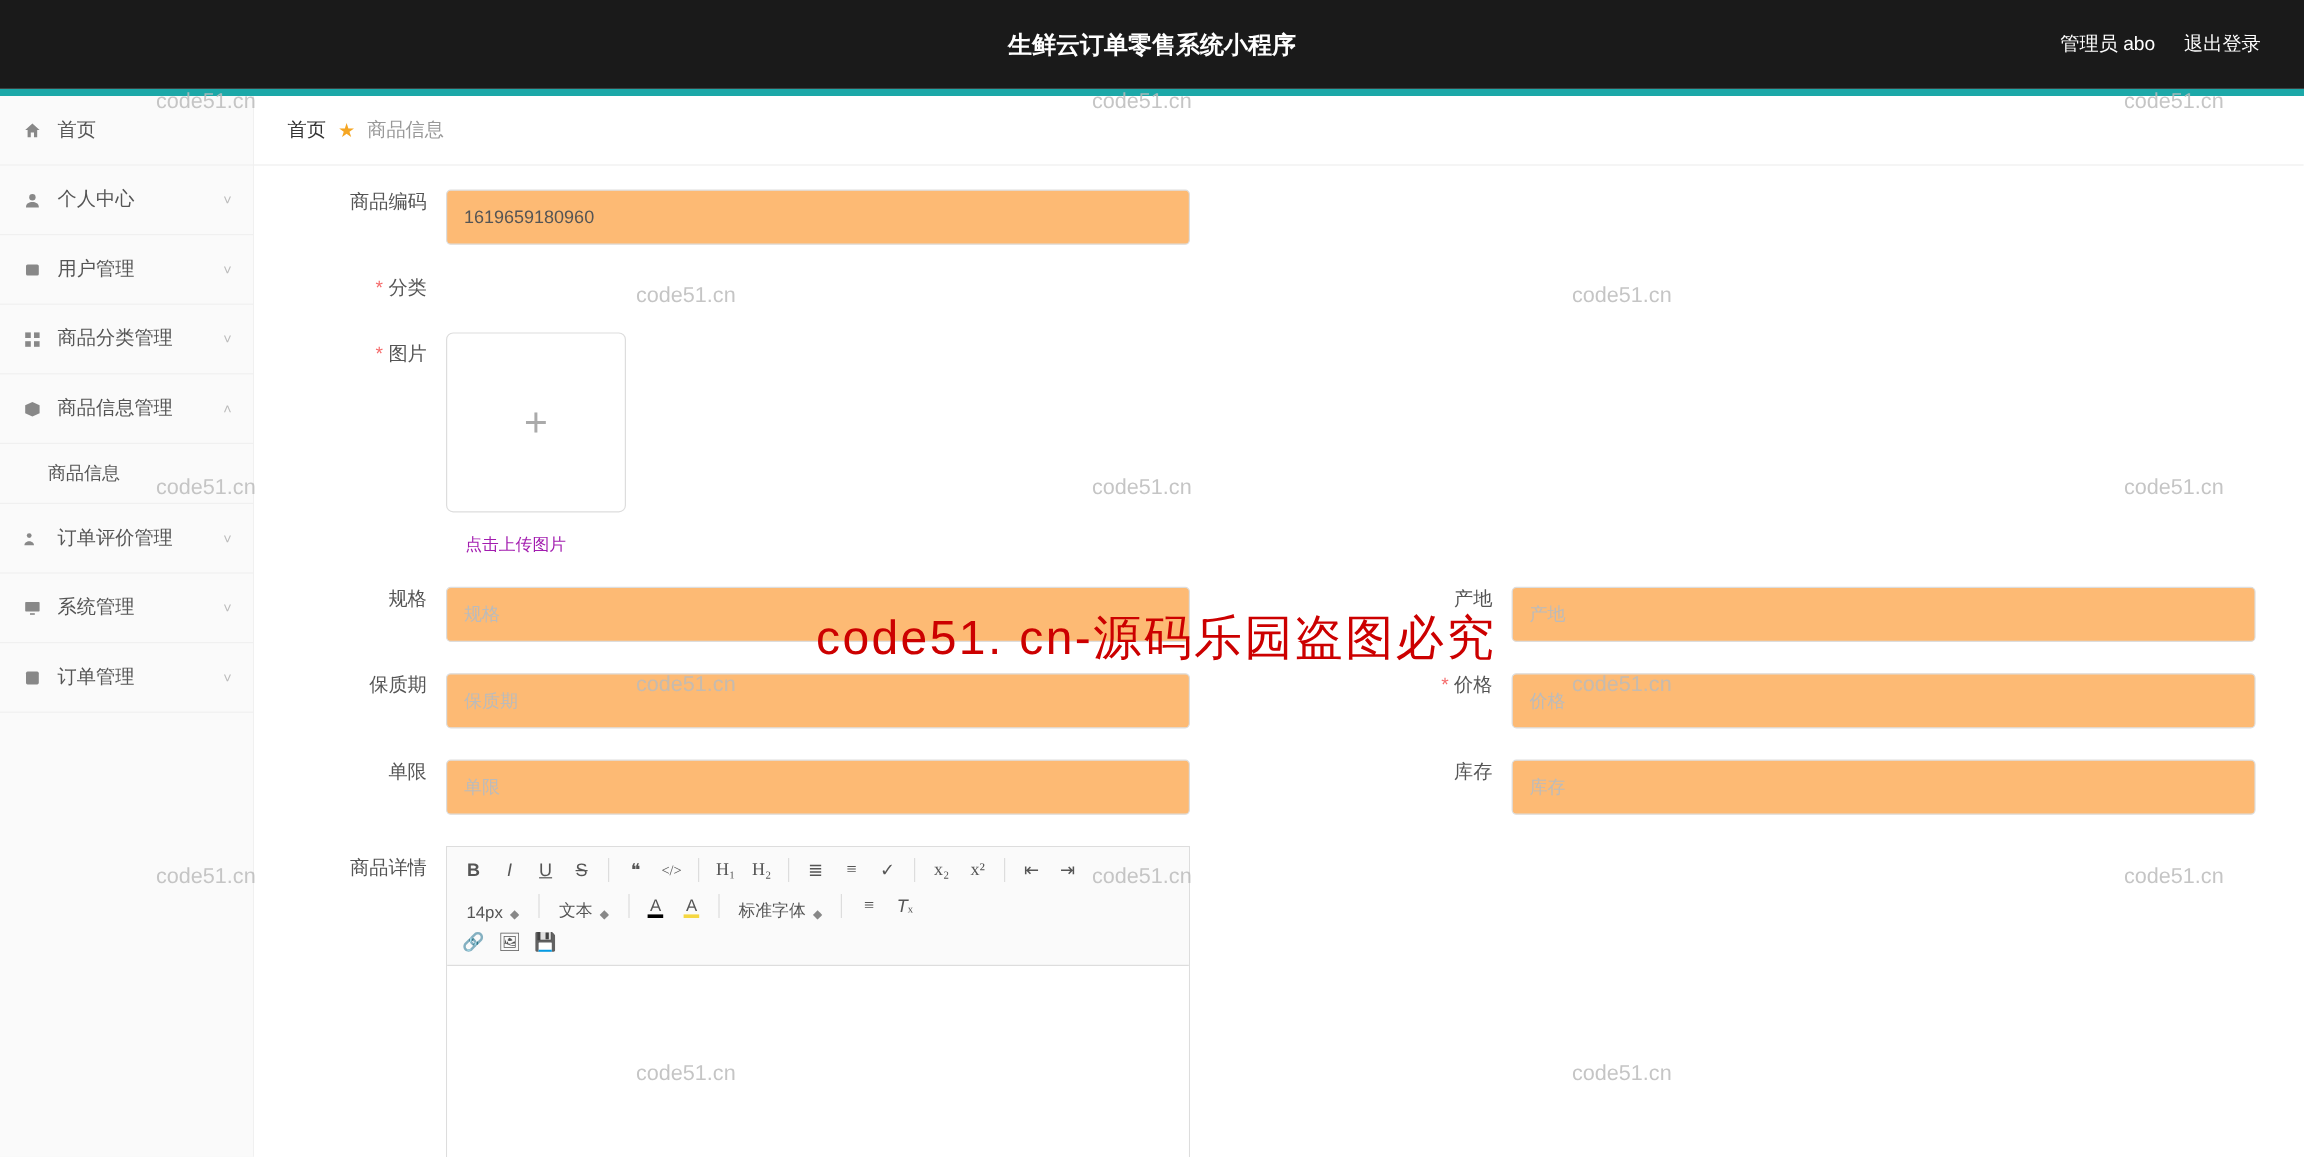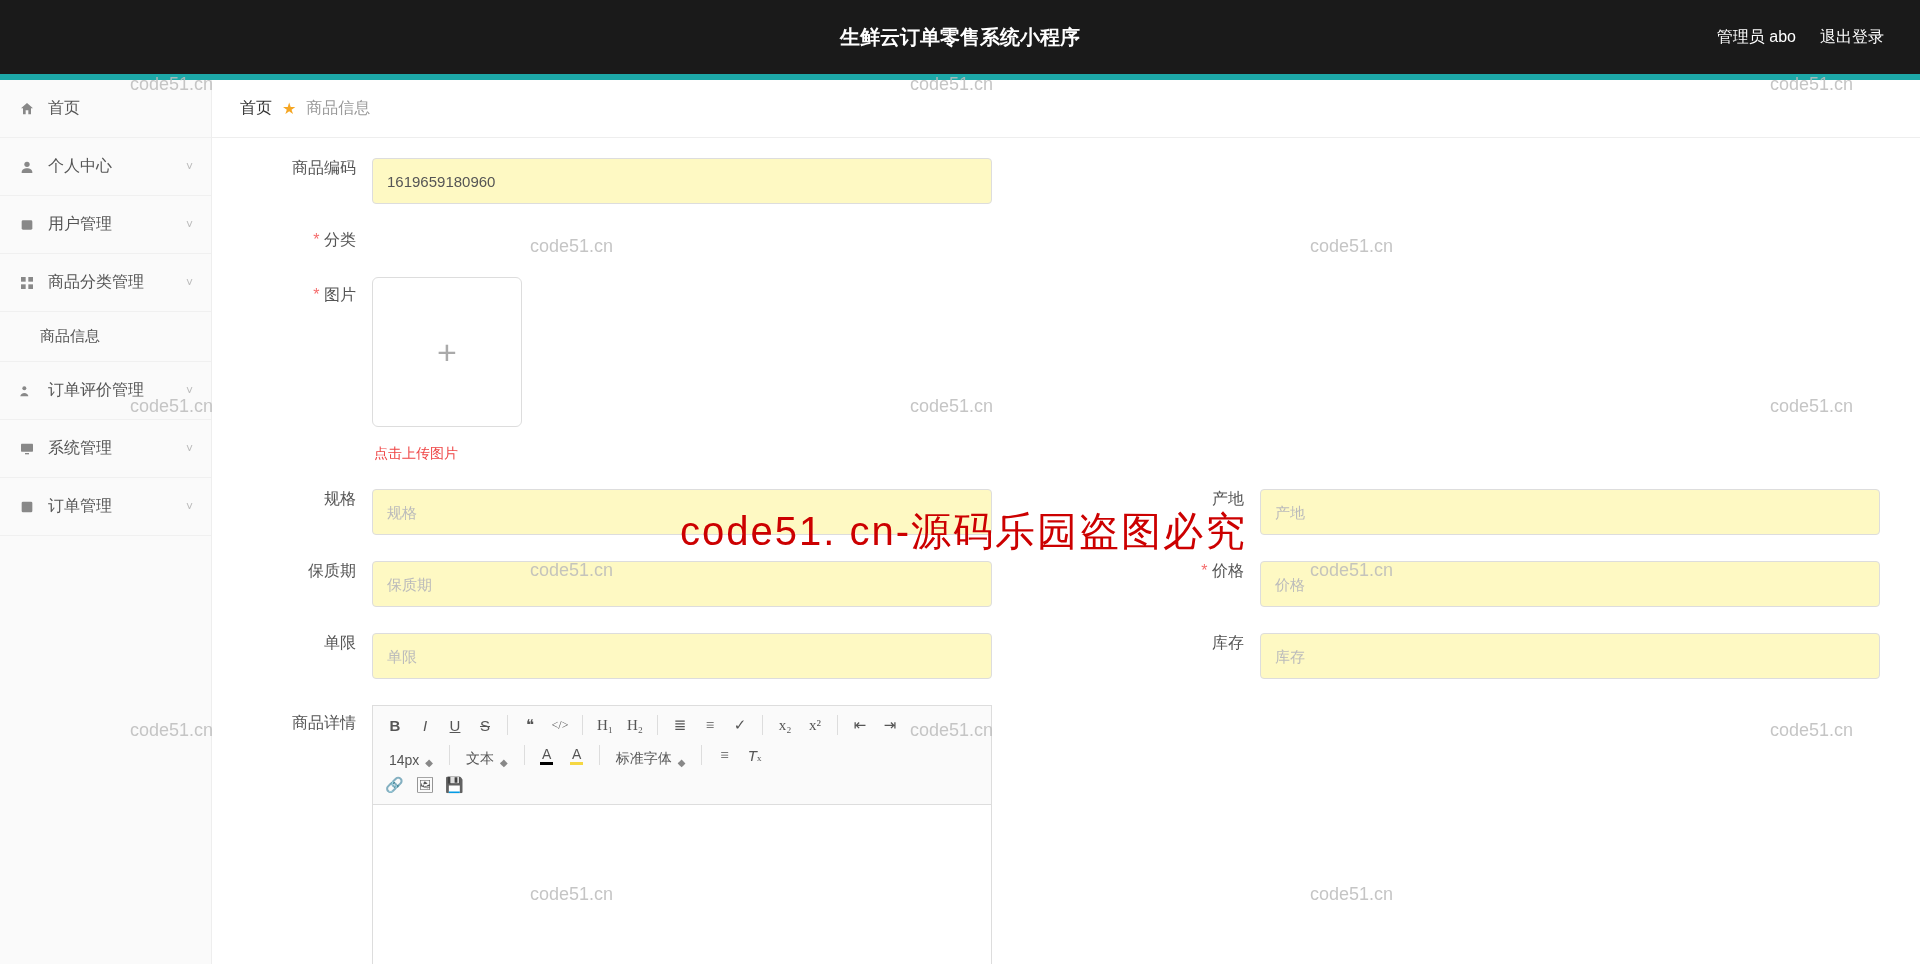--- a/index.html
+++ b/index.html
@@ -19,28 +19,28 @@
 .breadcrumb{padding:18px 28px;font-size:16px;color:#333;display:flex;align-items:center;gap:10px;border-bottom:1px solid #eee}
 .breadcrumb .star{color:#f5a623}
 .breadcrumb .sub{color:#999}
 .form{padding:20px 40px}
 .row{display:flex;margin-bottom:26px}
 .field{display:flex;align-items:flex-start}
 .field.left{width:920px}
 .field.right{flex:1}
 .label{width:120px;text-align:right;padding-right:16px;color:#555;font-size:16px}
 .req::before{content:"* ";color:#f56c6c}
-.input{height:46px;border:1px solid #ddd;border-radius:4px;padding:0 14px;font-size:15px;color:#555;background:#fef9c3}
+.input{height:46px;border:1px solid #ddd;border-radius:4px;padding:0 14px;font-size:15px;color:#555;background:#fdba74}
 .input.w620{width:620px}
 .input::placeholder{color:#bbb}
 .input-wrap{position:relative;display:inline-block}
 .input-clear{position:absolute;right:12px;top:50%;transform:translateY(-50%);width:18px;height:18px;border-radius:50%;background:#ccc;color:#fff;display:flex;align-items:center;justify-content:center;font-size:12px;cursor:pointer}
 .upload-box{width:150px;height:150px;border:1px solid #ddd;border-radius:6px;display:flex;align-items:center;justify-content:center;cursor:pointer}
 .upload-plus{font-size:34px;color:#aaa;font-weight:300}
-.upload-hint{font-size:14px;color:#ef4444;margin-top:18px;margin-left:2px}
+.upload-hint{font-size:14px;color:#a21caf;margin-top:18px;margin-left:16px}
 .editor{border:1px solid #ddd;width:620px}
 .editor-toolbar{border-bottom:1px solid #ddd;padding:6px 8px;display:flex;flex-wrap:wrap;gap:2px;align-items:center;font-size:15px;color:#555;background:#fafafa}
 .tbtn{width:28px;height:26px;display:inline-flex;align-items:center;justify-content:center;cursor:pointer;font-family:serif}
 .tsep{width:1px;height:20px;background:#ddd;margin:0 6px}
 .tsel{display:inline-flex;align-items:flex-end;gap:6px;padding:0 8px;height:26px;font-size:14px}
 .tsel .caret{font-size:10px;color:#888}
 .color-a{border-bottom:3px solid #000;font-size:14px;padding:0 2px}
 .editor-body{height:160px;background:#fff}
 .watermark{position:absolute;color:#bbb;font-size:18px;pointer-events:none;z-index:5;opacity:.85}
 .big-watermark{position:absolute;color:#c00;font-size:40px;z-index:6;pointer-events:none;left:680px;top:504px;letter-spacing:2px}
@@ -94,20 +94,29 @@
           <svg viewBox="0 0 24 24">
             <rect x="3" y="3" width="7" height="7"></rect>
             <rect x="14" y="3" width="7" height="7"></rect>
             <rect x="3" y="14" width="7" height="7"></rect>
             <rect x="14" y="14" width="7" height="7"></rect>
           </svg>
         </span>
       <span>商品分类管理</span>
       <span class="chevron">˅</span>
     </div>
+    <div class="side-item">
+      <span class="icon">
+          <svg viewBox="0 0 24 24">
+            <path d="M3 7l9-4 9 4v10l-9 4-9-4z"></path>
+          </svg>
+        </span>
+      <span>商品信息管理</span>
+      <span class="chevron">˄</span>
+    </div>
     <div class="side-sub">
       <span>商品信息</span>
     </div>
     <div class="side-item">
       <span class="icon">
           <svg viewBox="0 0 24 24">
             <circle cx="8" cy="8" r="3"></circle>
             <path d="M2 20c0-3 3-5 6-5s6 2 6 5"></path>
           </svg>
         </span>

